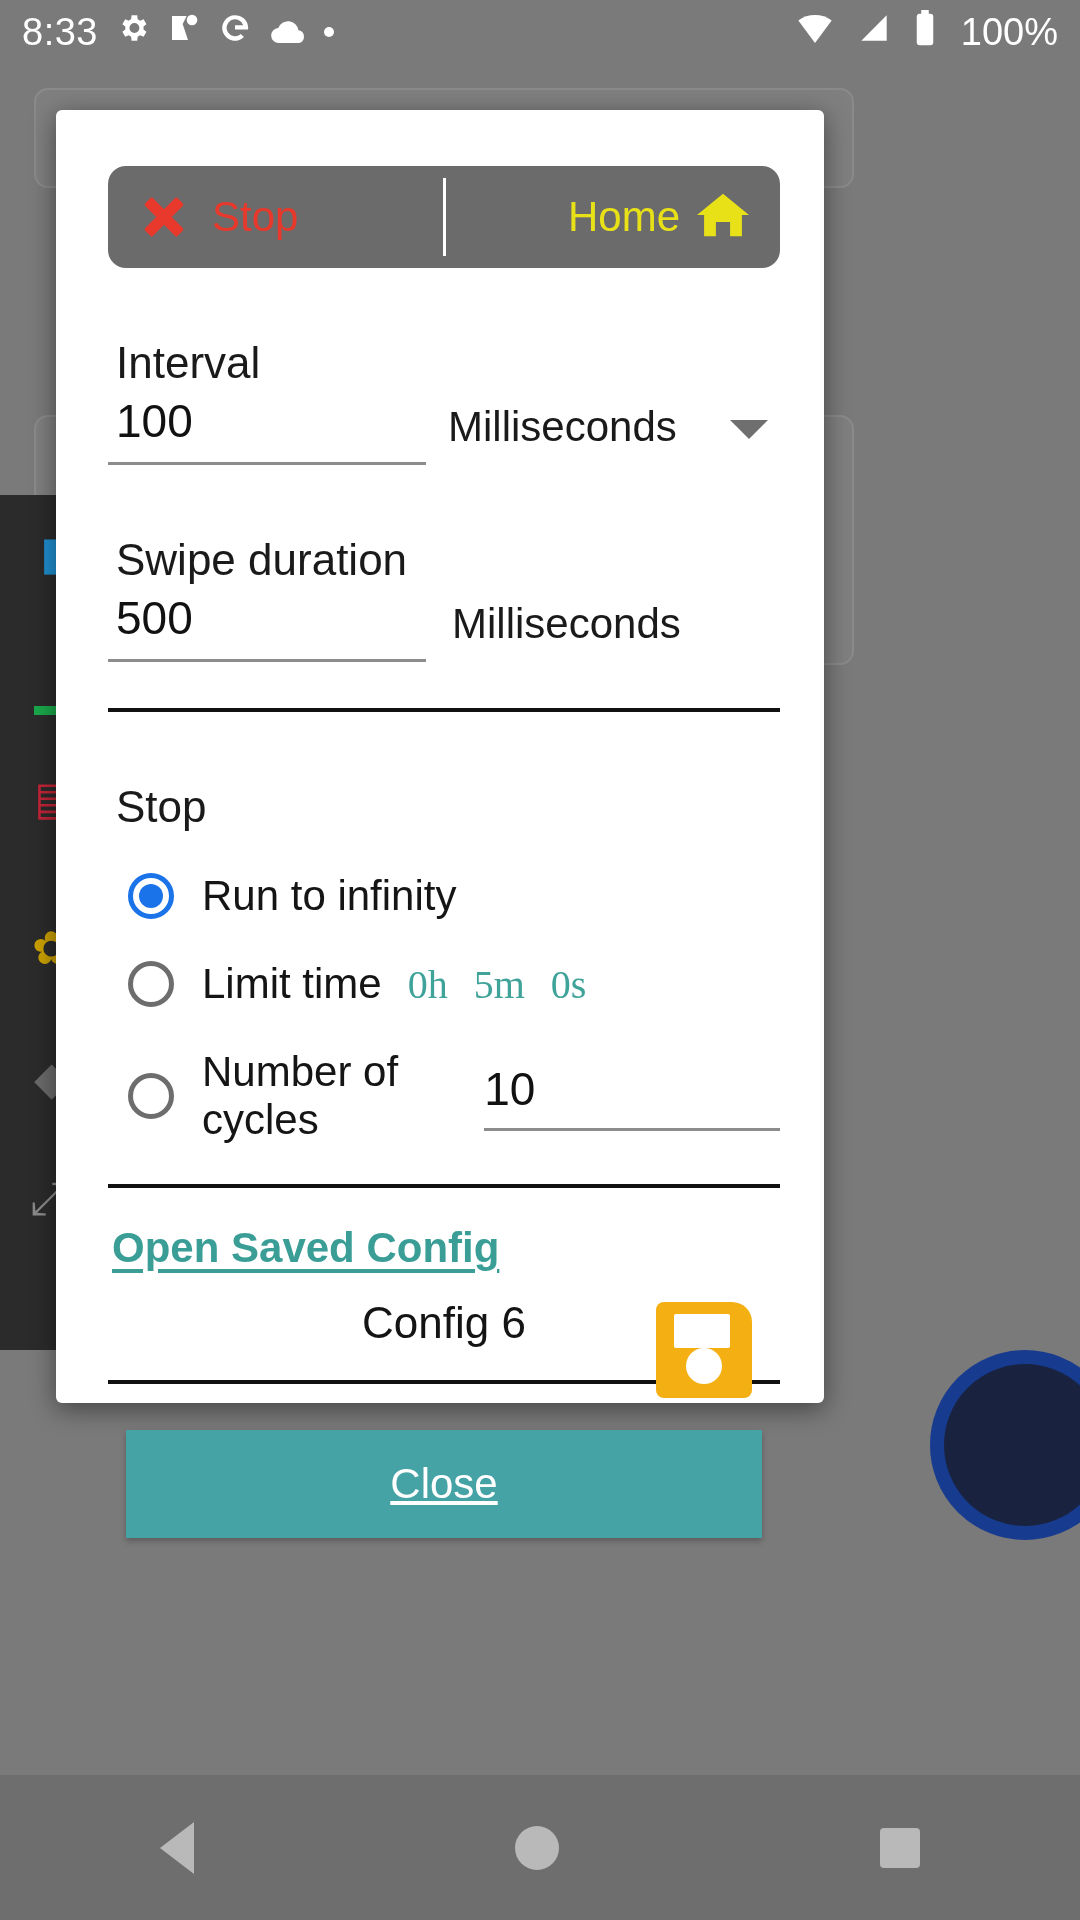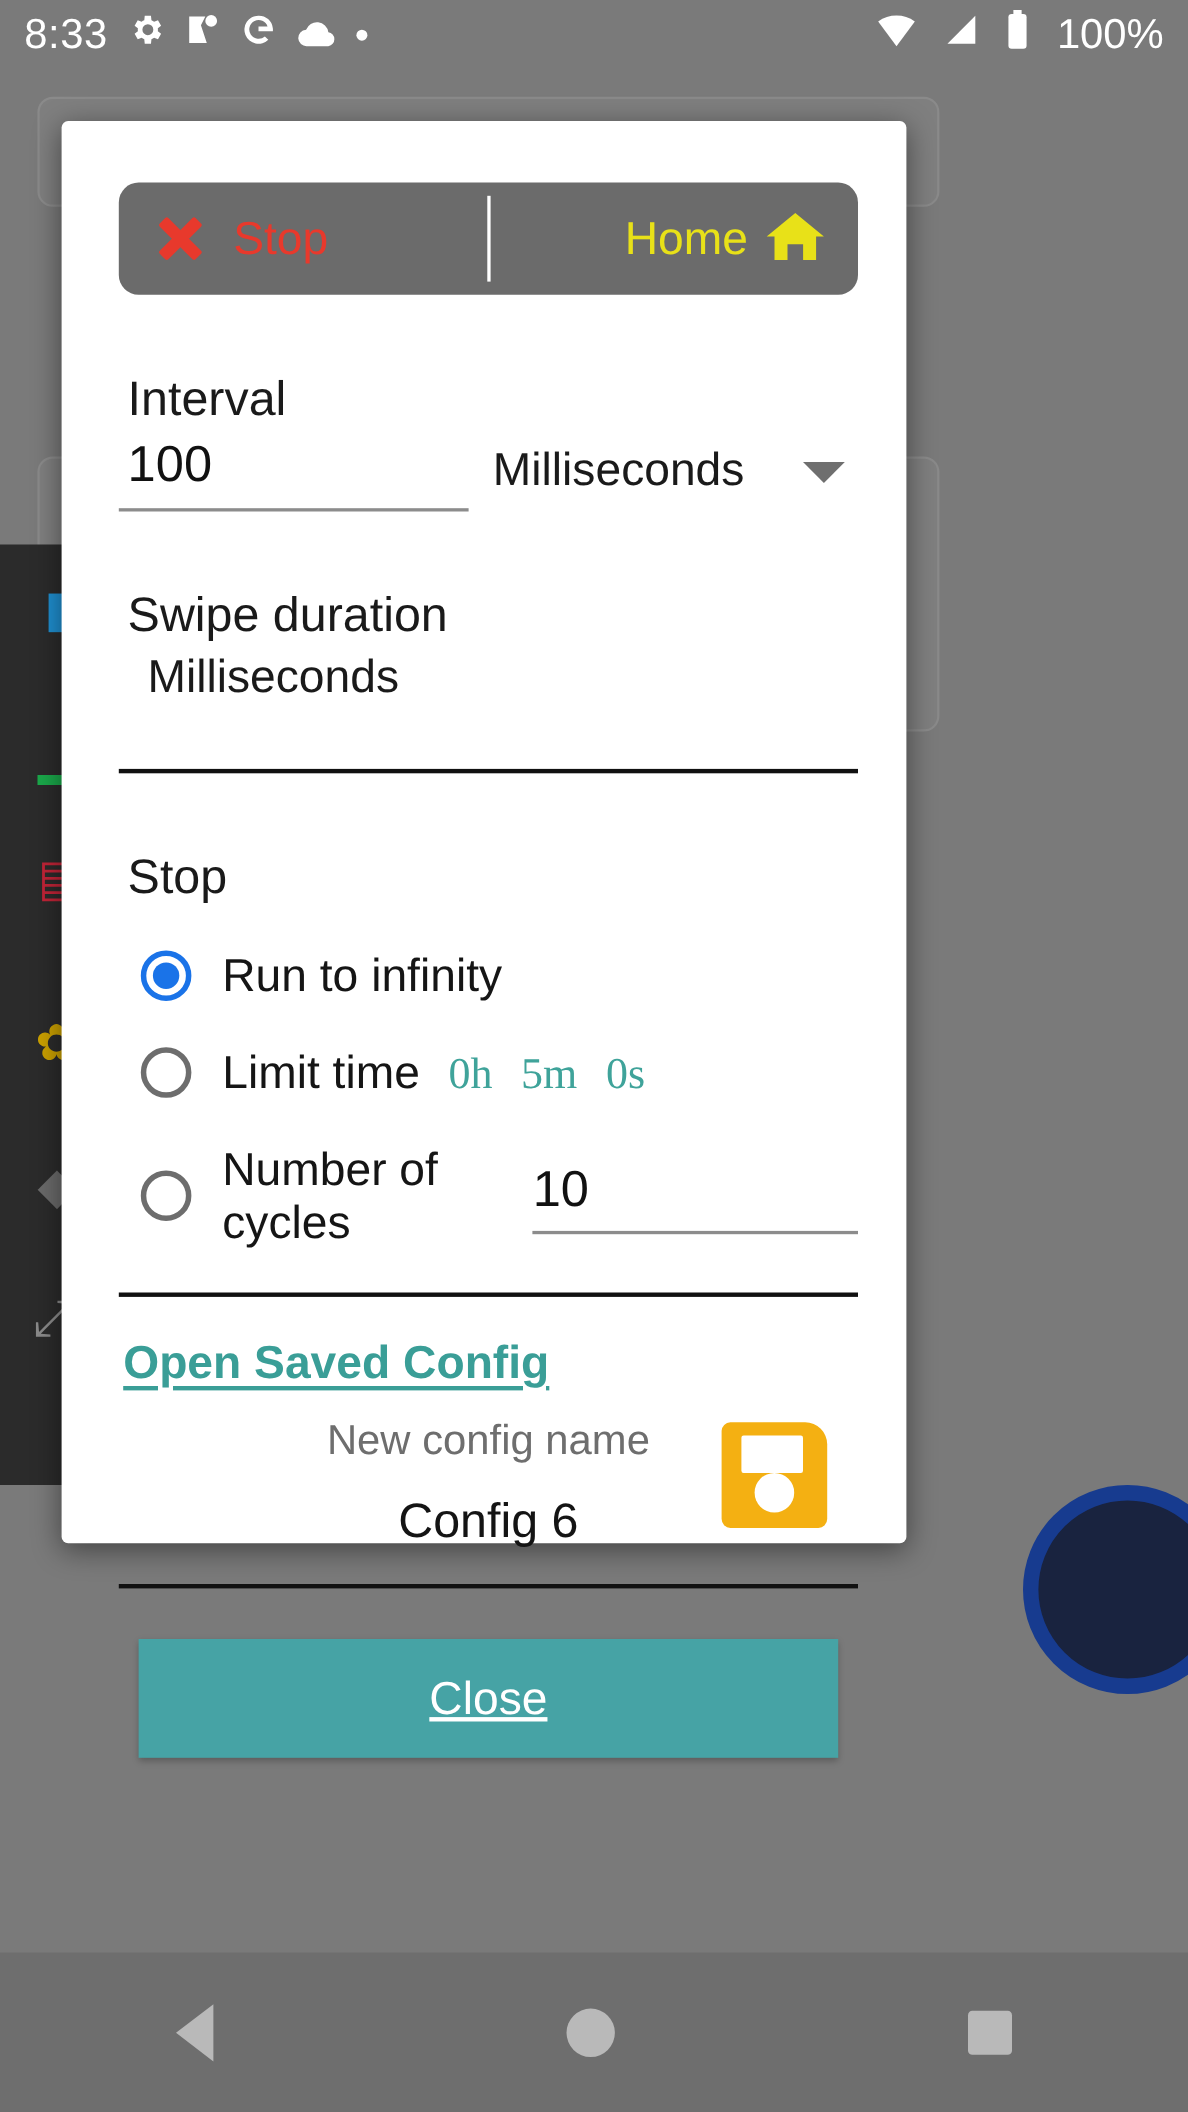--- a/index.html
+++ b/index.html
@@ -239,20 +239,21 @@
       <div class="sec-label">Interval</div>
       <div class="field-row">
         <div class="txt-input" placeholder="100">100</div>
         <div class="unit-label pad-left-more">Milliseconds</div>
         <div class="caret-down"></div>
       </div>
 
       
       <div class="sec-label">Swipe duration</div>
       <div class="field-row">
+        <div class="txt-input" placeholder="500">500</div>
         <div class="unit-label">Milliseconds</div>
       </div>
 
       <div class="hr-thick"></div>
 
       
       <div class="sec-label">Stop</div>
 
       <div class="radio-row">
         <span class="radio checked"></span>
@@ -272,21 +273,20 @@
         <span class="radio-label">Number of cycles</span>
         <span class="cycles-input">10</span>
       </div>
 
       <div class="hr-thick" style="margin-top:40px;"></div>
 
       
       <a class="link-saved">Open Saved Config</a>
 
       <div class="config-block">
-        <div class="config-hint">New config name</div>
         <div class="config-value">Config 6</div>
         <div class="save-icon">
           <span class="slot"></span>
           <span class="dot"></span>
         </div>
       </div>
       <div class="hr-thick2"></div>
 
       <div class="close-wrap">
         <div class="close-btn">Close</div>

